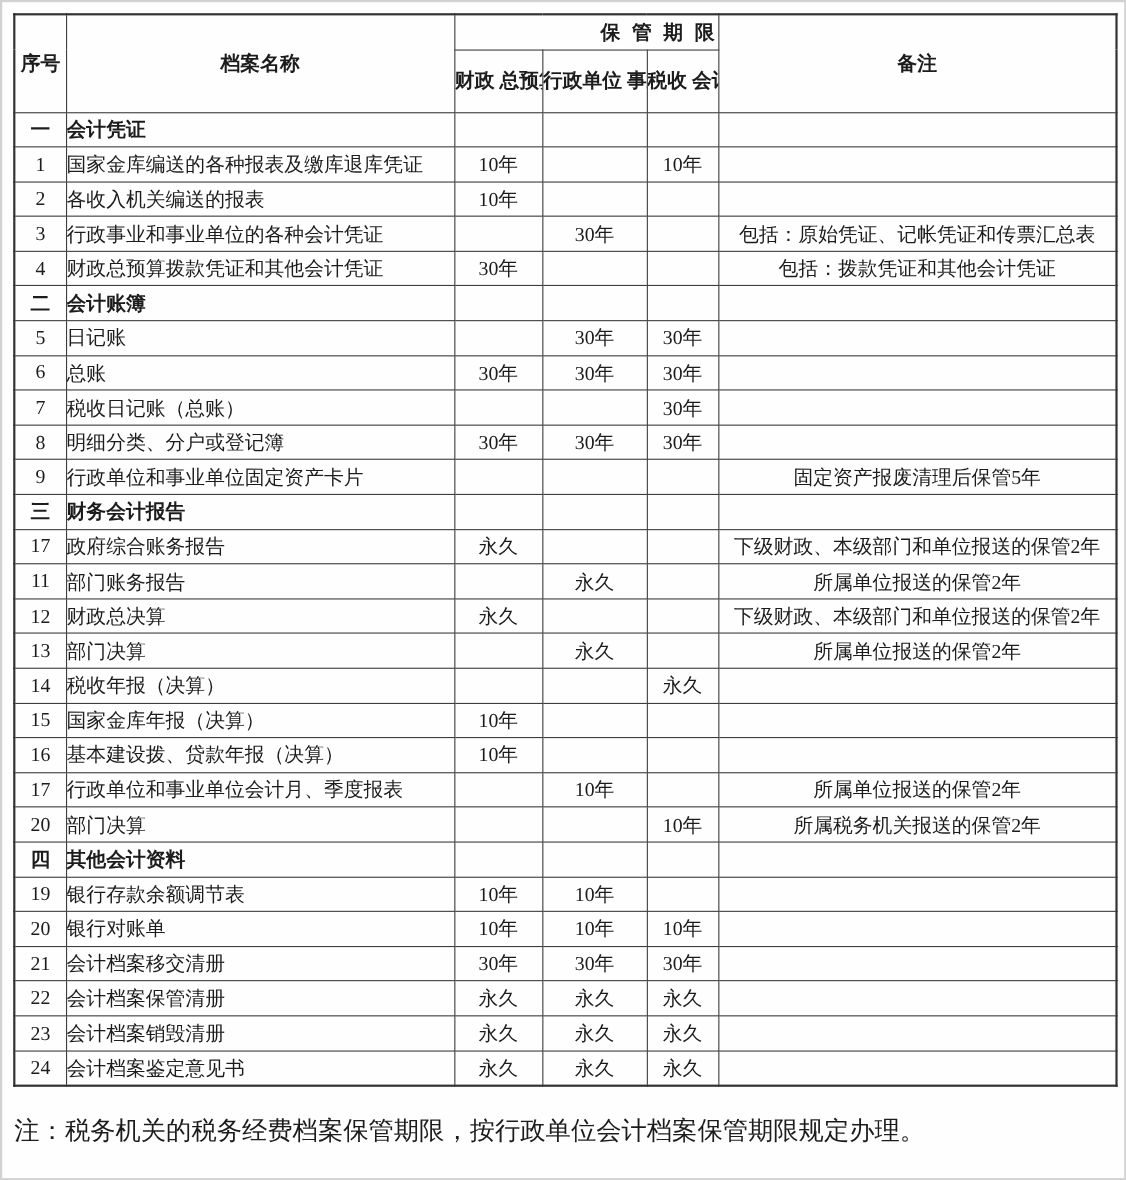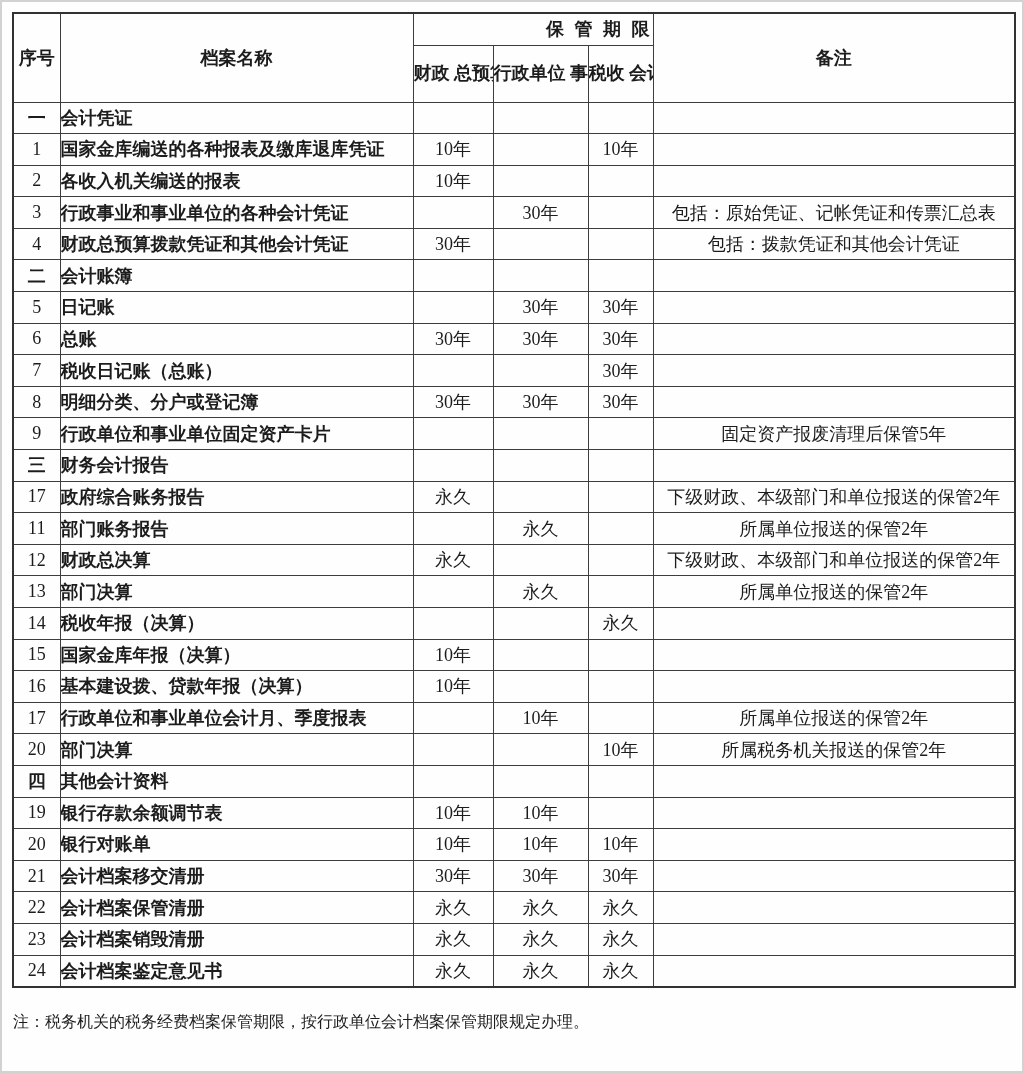--- a/index.html
+++ b/index.html
@@ -43,29 +43,29 @@
     text-align: center;
     vertical-align: middle;
     line-height: 1.25;
   }
   tr.hrow1 { height: 32px; }
   tr.hrow2 { height: 57px; }
   th.period-group { letter-spacing: 3px; text-align: right; }
   th.sub { white-space: pre-line; font-size: 18px; }
   tbody tr { height: 31.6px; }
   td.c-serial { text-align: center; }
-  td.c-name { text-align: left; padding-left: 7px; font-weight: bold; }
+  td.c-name { text-align: left; padding-left: 7px; }
   td.c-period { text-align: center; }
   td.c-remark { text-align: center; padding-left: 7px; }
   tr.section td.c-serial, tr.section td.c-name { font-weight: bold; }
   .note {
     position: absolute;
     left: 11px;
     top: 1010px;
-    font-size: 16px;
+    font-size: 23px;
     color: #1c1c1c;
     white-space: nowrap;
   }
 </style>
 </head>
 <body>
 
 <div class="page">
 
   <table class="archive">

